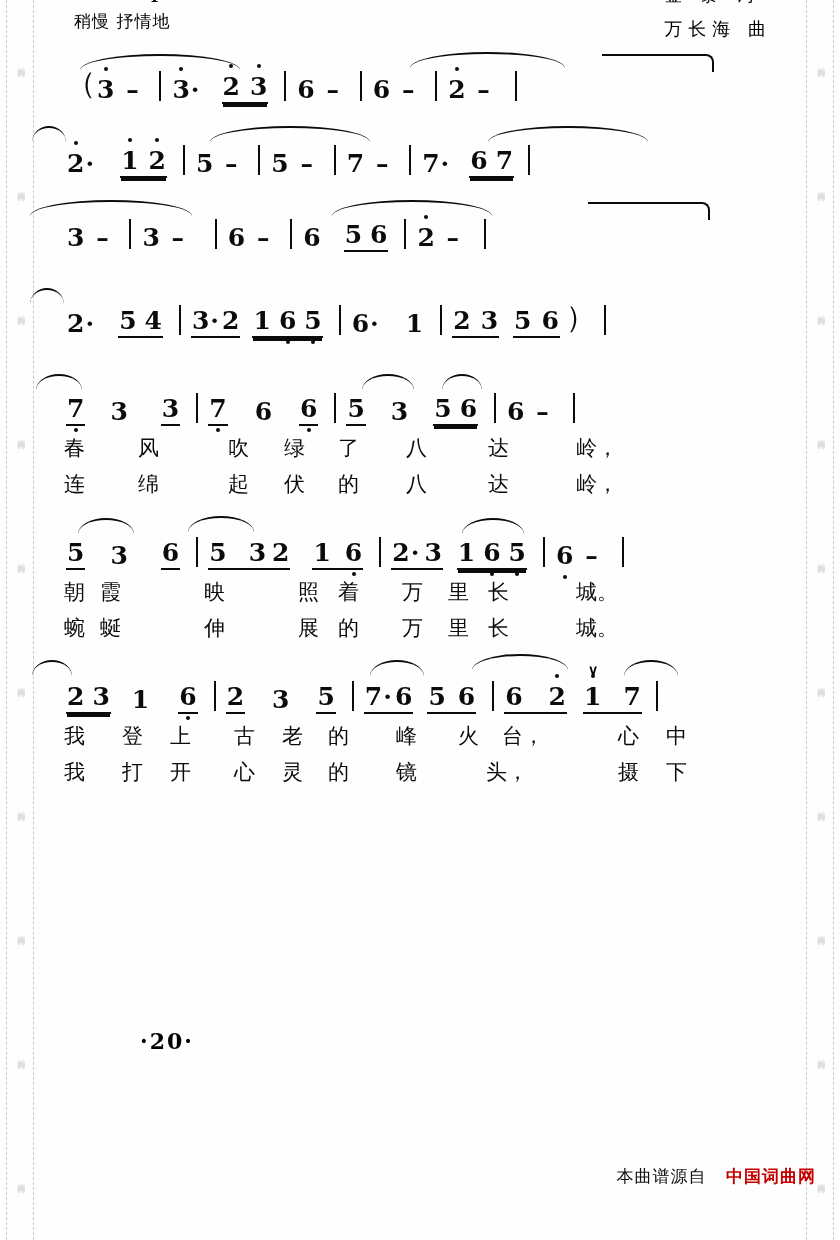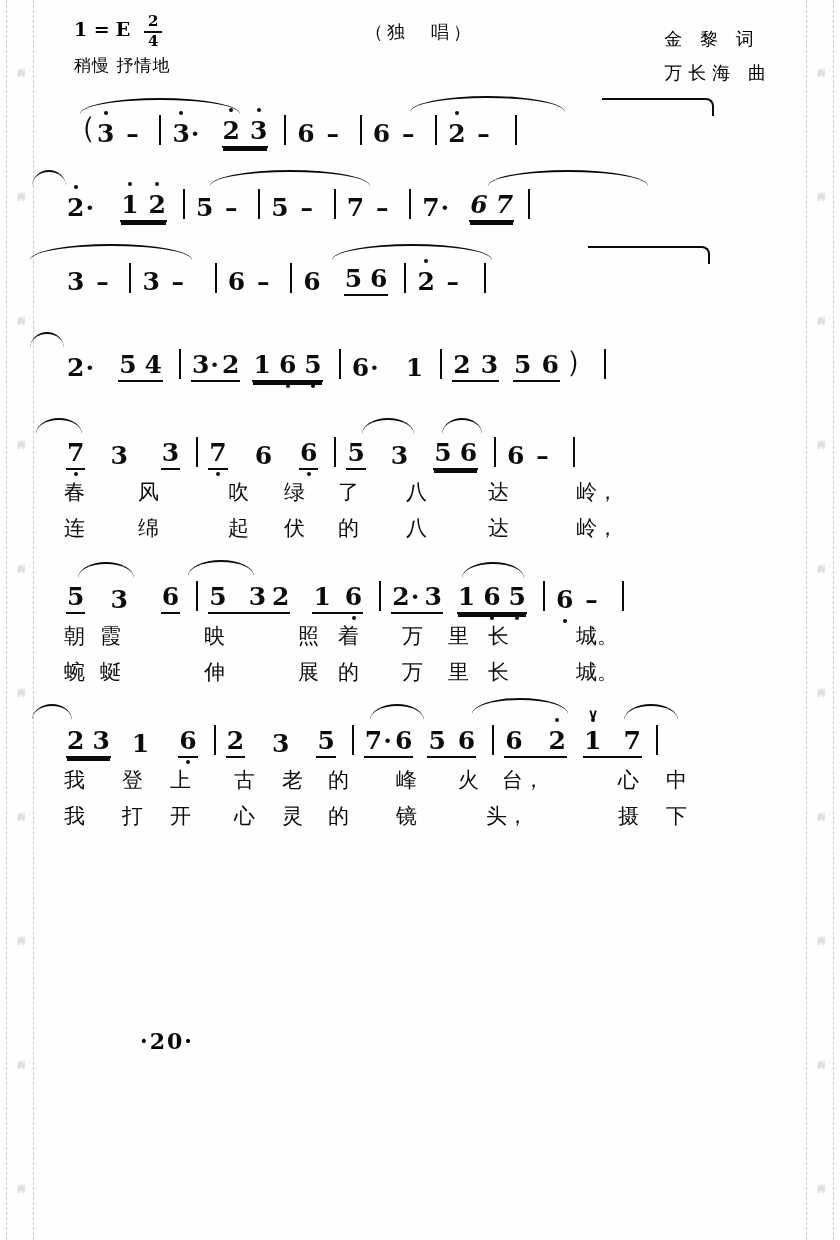--- a/index.html
+++ b/index.html
@@ -202,21 +202,20 @@
     <span>词曲网</span>
     <span>词曲网</span>
     <span>词曲网</span>
     <span>词曲网</span>
     <span>词曲网</span>
   </div>
 
   <div class="sheet">
 
 
-    <div class="subtitle">（独　唱）</div>
 
     <div class="headrow">
       <div class="keyblock">
         <span class="eq">1 =</span>
         <span>E</span>
         <span class="timesig">
           <span class="num">2</span>
           <span class="bar"></span>
           <span class="num">4</span>
         </span>
@@ -267,21 +266,21 @@
         <span class="dash">–</span>
         <span class="bar"></span>
         <span class="cell"><span class="n">5</span></span>
         <span class="dash">–</span>
         <span class="bar"></span>
         <span class="cell"><span class="n">7</span></span>
         <span class="dash">–</span>
         <span class="bar"></span>
         <span class="cell"><span class="n">7</span></span>
         <span class="dot">·</span>
-        <span class="grp u2" style="margin-left:20px;font-style:italic;">
+        <span class="grp u2" style="margin-left:20px;">
           <span class="n">6</span><span class="n" style="margin-left:6px;">7</span>
         </span>
         <span class="bar" style="margin-left:14px;"></span>
       </div>
       <div class="slur" style="left:0px;top:-6px;width:34px;"></div>
       <div class="slur" style="left:178px;top:-6px;width:160px;"></div>
       <div class="slur" style="left:456px;top:-6px;width:160px;"></div>
     </div>
 
     <div class="line" style="margin-top:16px;">
@@ -495,14 +494,18 @@
         <span class="ly" style="left:420px;">头，</span>
         <span class="ly" style="left:552px;">摄</span>
         <span class="ly" style="left:600px;">下</span>
       </div>
     </div>
 
   </div>
 
   <div class="pageno">·20·</div>
 
+  <div class="footer">
+    <span class="src">本曲谱源自</span>
+    <span class="site">中国词曲网</span>
+  </div>
 
 </div>
 
 </body></html>

